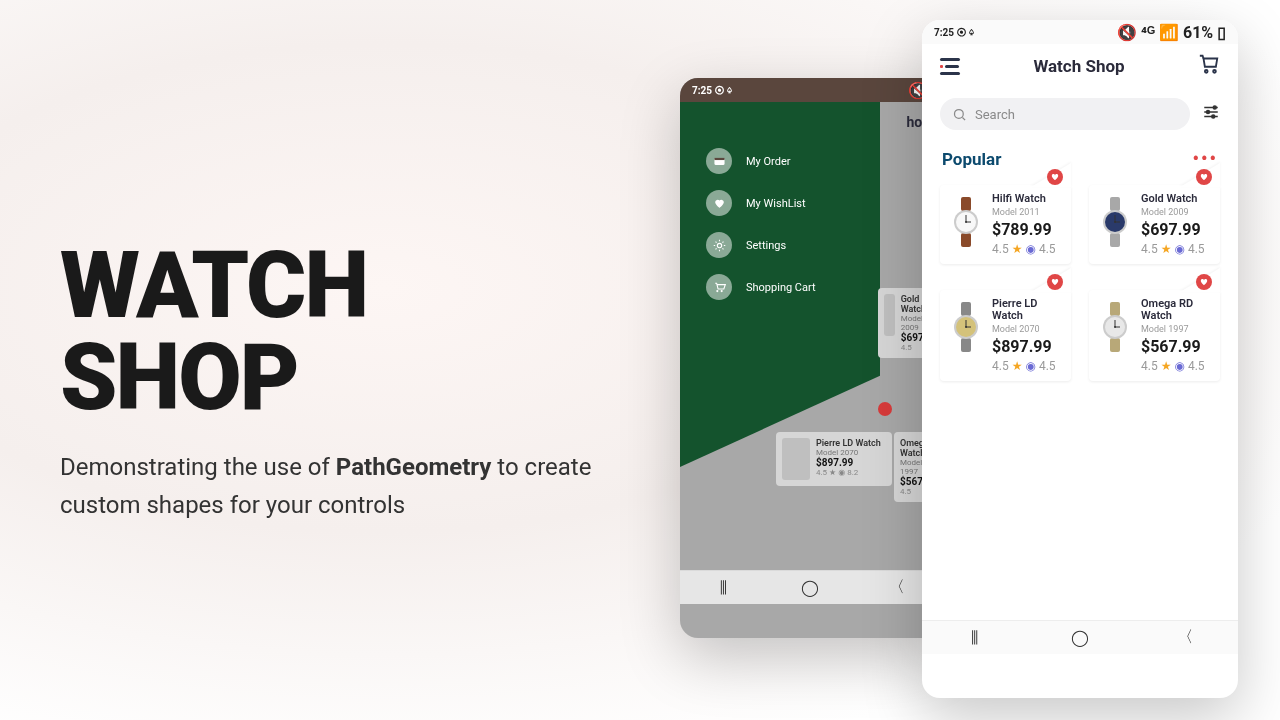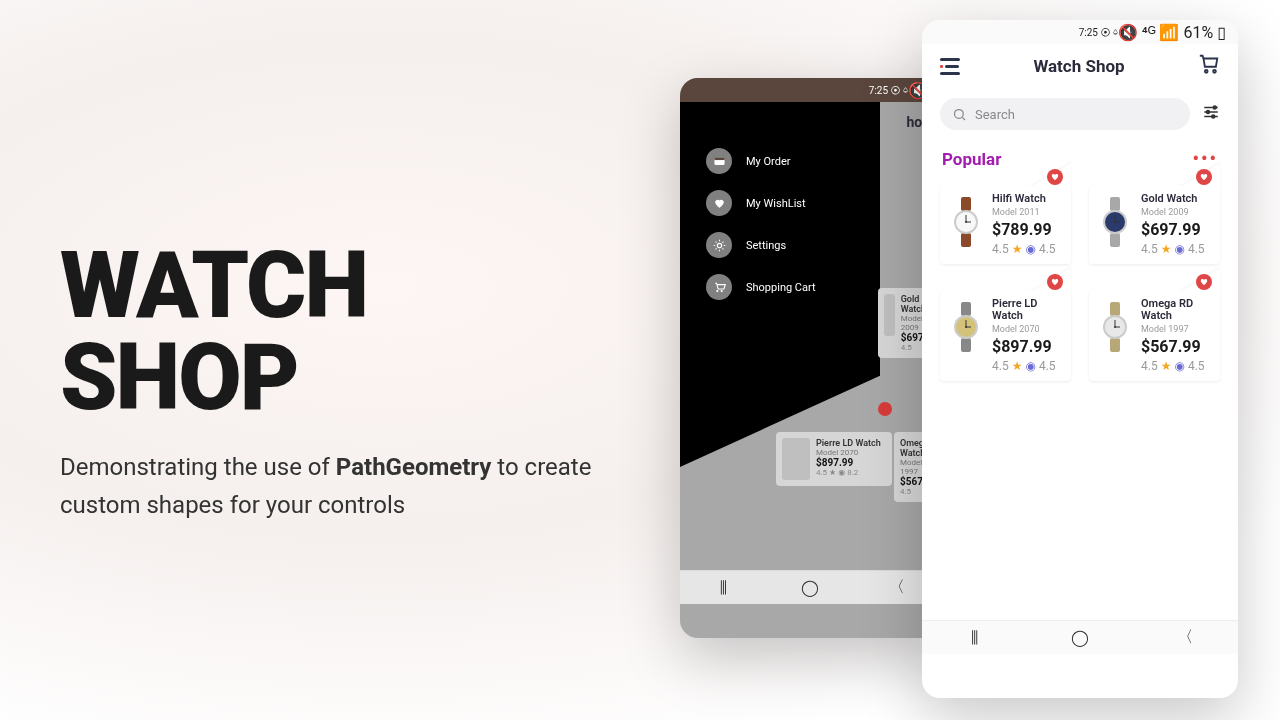--- a/index.html
+++ b/index.html
@@ -4,30 +4,30 @@
 <style>
 *{box-sizing:border-box;margin:0;padding:0;font-family:-apple-system,BlinkMacSystemFont,'Segoe UI',Roboto,sans-serif}
 body{width:1280px;height:720px;background:radial-gradient(ellipse at 30% 40%,#fdf6f4 0%,#f5efed 40%,#fff 80%);overflow:hidden;position:relative}
 .headline-area{position:absolute;left:60px;top:240px;width:560px}
 .headline{font-size:92px;font-weight:900;letter-spacing:-2px;color:#1a1a1a;line-height:1}
 .subline{font-size:24px;color:#333;margin-top:24px;line-height:1.6;font-weight:400}
 .subline b{font-weight:700}
 
 
 .phone{position:absolute;background:#fff;border-radius:18px;box-shadow:0 20px 60px rgba(0,0,0,.22);overflow:hidden}
-.statusbar{height:24px;display:flex;align-items:center;justify-content:flex-end;padding:0 12px;font-size:10px;font-weight:400}
+.statusbar{height:24px;display:flex;align-items:center;justify-content:space-between;padding:0 12px;font-size:10px;font-weight:700}
 .status-icons{display:flex;gap:4px;align-items:center;font-size:16px}
 .navbar{height:34px;display:flex;align-items:center;justify-content:space-around;border-top:1px solid rgba(0,0,0,.05)}
 .navbar span{width:36px;text-align:center;color:#333;font-size:16px}
 
 
 .phone-a{left:680px;top:78px;width:260px;height:560px;background:#a8a8a8}
 .phone-a .statusbar{color:#fff;background:#5a463d}
 .phone-a .body{position:relative;height:502px}
-.drawer{position:absolute;left:0;top:0;width:200px;height:365px;background:#000000;clip-path:polygon(0 0,100% 0,100% 75%,0 100%)}
+.drawer{position:absolute;left:0;top:0;width:200px;height:365px;background:#14532d;clip-path:polygon(0 0,100% 0,100% 75%,0 100%)}
 .drawer-inner{padding:46px 0 0 26px}
 .drawer-item{display:flex;align-items:center;gap:14px;margin-bottom:16px;color:#fff;font-size:11px}
 .drawer-icon{width:26px;height:26px;border-radius:50%;background:rgba(255,255,255,.5);display:flex;align-items:center;justify-content:center}
 .drawer-icon svg{width:13px;height:13px;fill:#fff}
 .peek-title{position:absolute;right:10px;top:12px;color:#2b2b3b;font-weight:700;font-size:14px}
 .peek-card{position:absolute;background:#d6d6d6;border-radius:4px;padding:6px;display:flex;gap:6px}
 .peek-card .tn{width:28px;height:42px;background:#bfbfbf;border-radius:3px}
 .peek-card .txt{font-size:9px}
 .peek-card .nm{color:#333;font-weight:600}
 .peek-card .md{color:#777;font-size:8px}
@@ -45,21 +45,21 @@
 .hamburger span{display:block;width:20px;height:3px;background:#2b344a;border-radius:2px}
 .hamburger .mid{display:flex;gap:2px}
 .hamburger .mid i{width:3px;height:3px;background:#e04646;border-radius:1px}
 .hamburger .mid b{width:14px;height:3px;background:#2b344a;border-radius:2px;display:block}
 .cart-ic svg{width:22px;height:22px;stroke:#2b344a;fill:none;stroke-width:2}
 .searchrow{display:flex;align-items:center;gap:12px;padding:10px 18px;background:#fff}
 .searchbox{flex:1;height:32px;background:#f1f1f3;border-radius:16px;display:flex;align-items:center;gap:8px;padding:4px 12px;color:#8a8a8a;font-size:13px}
 .searchbox svg{width:15px;height:15px;stroke:#8a8a8a;fill:none;stroke-width:2}
 .filter-ic svg{width:18px;height:18px;stroke:#333;fill:none;stroke-width:2}
 .section{display:flex;align-items:center;justify-content:space-between;padding:8px 20px 6px}
-.section-title{font-weight:700;font-size:17px;color:#a21caf}
+.section-title{font-weight:700;font-size:17px;color:#0c4a6e}
 .dots{color:#e04646;font-size:18px;letter-spacing:2px;font-weight:700}
 .grid{display:grid;grid-template-columns:1fr 1fr;gap:26px 18px;padding:10px 18px 20px;background:#fff}
 .card{position:relative;background:#fff;border-radius:4px;box-shadow:0 1px 3px rgba(0,0,0,.08);padding:8px;display:flex;gap:8px;min-height:78px}
 .card-notch{position:absolute;right:0;top:-22px;width:0;height:0;border-left:40px solid transparent;border-bottom:24px solid #fff;filter:drop-shadow(0 -1px 1px rgba(0,0,0,.05))}
 .heart{position:absolute;right:8px;top:-16px;width:16px;height:16px;border-radius:50%;background:#e04646;display:flex;align-items:center;justify-content:center;z-index:2}
 .heart svg{width:8px;height:8px;fill:#fff}
 .thumb{width:36px;height:58px;border-radius:3px;display:flex;align-items:center;justify-content:center}
 .thumb svg{width:32px;height:54px}
 .meta{flex:1;display:flex;flex-direction:column;gap:1px}
 .name{font-size:11px;font-weight:600;color:#2b2b3b;line-height:1.15}

